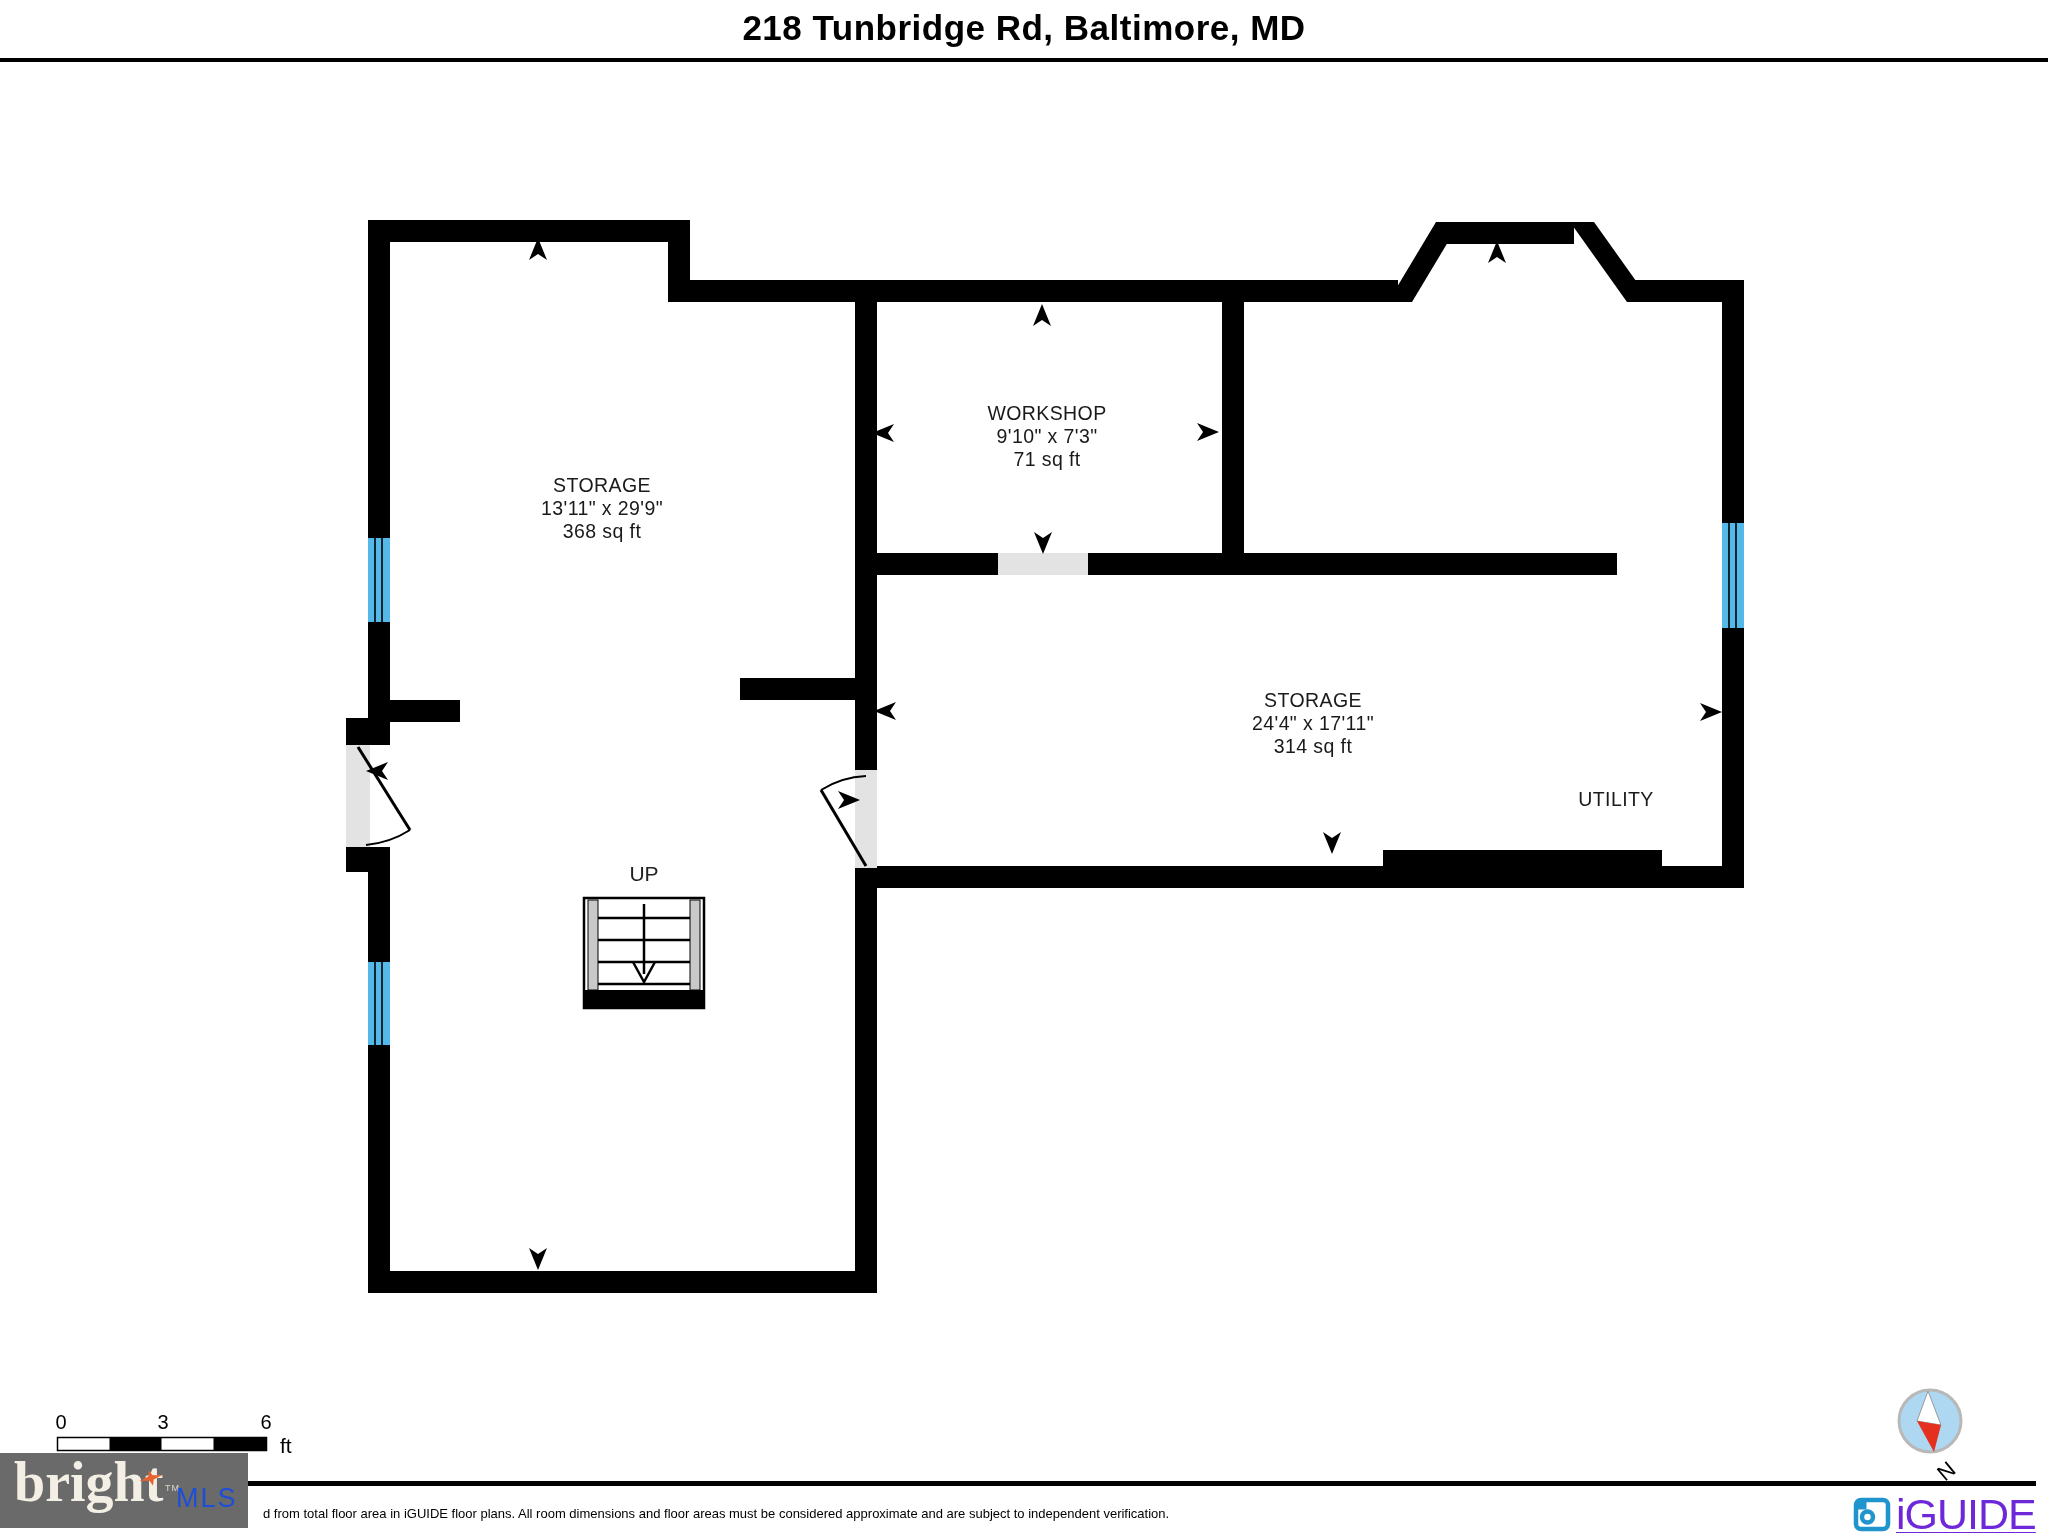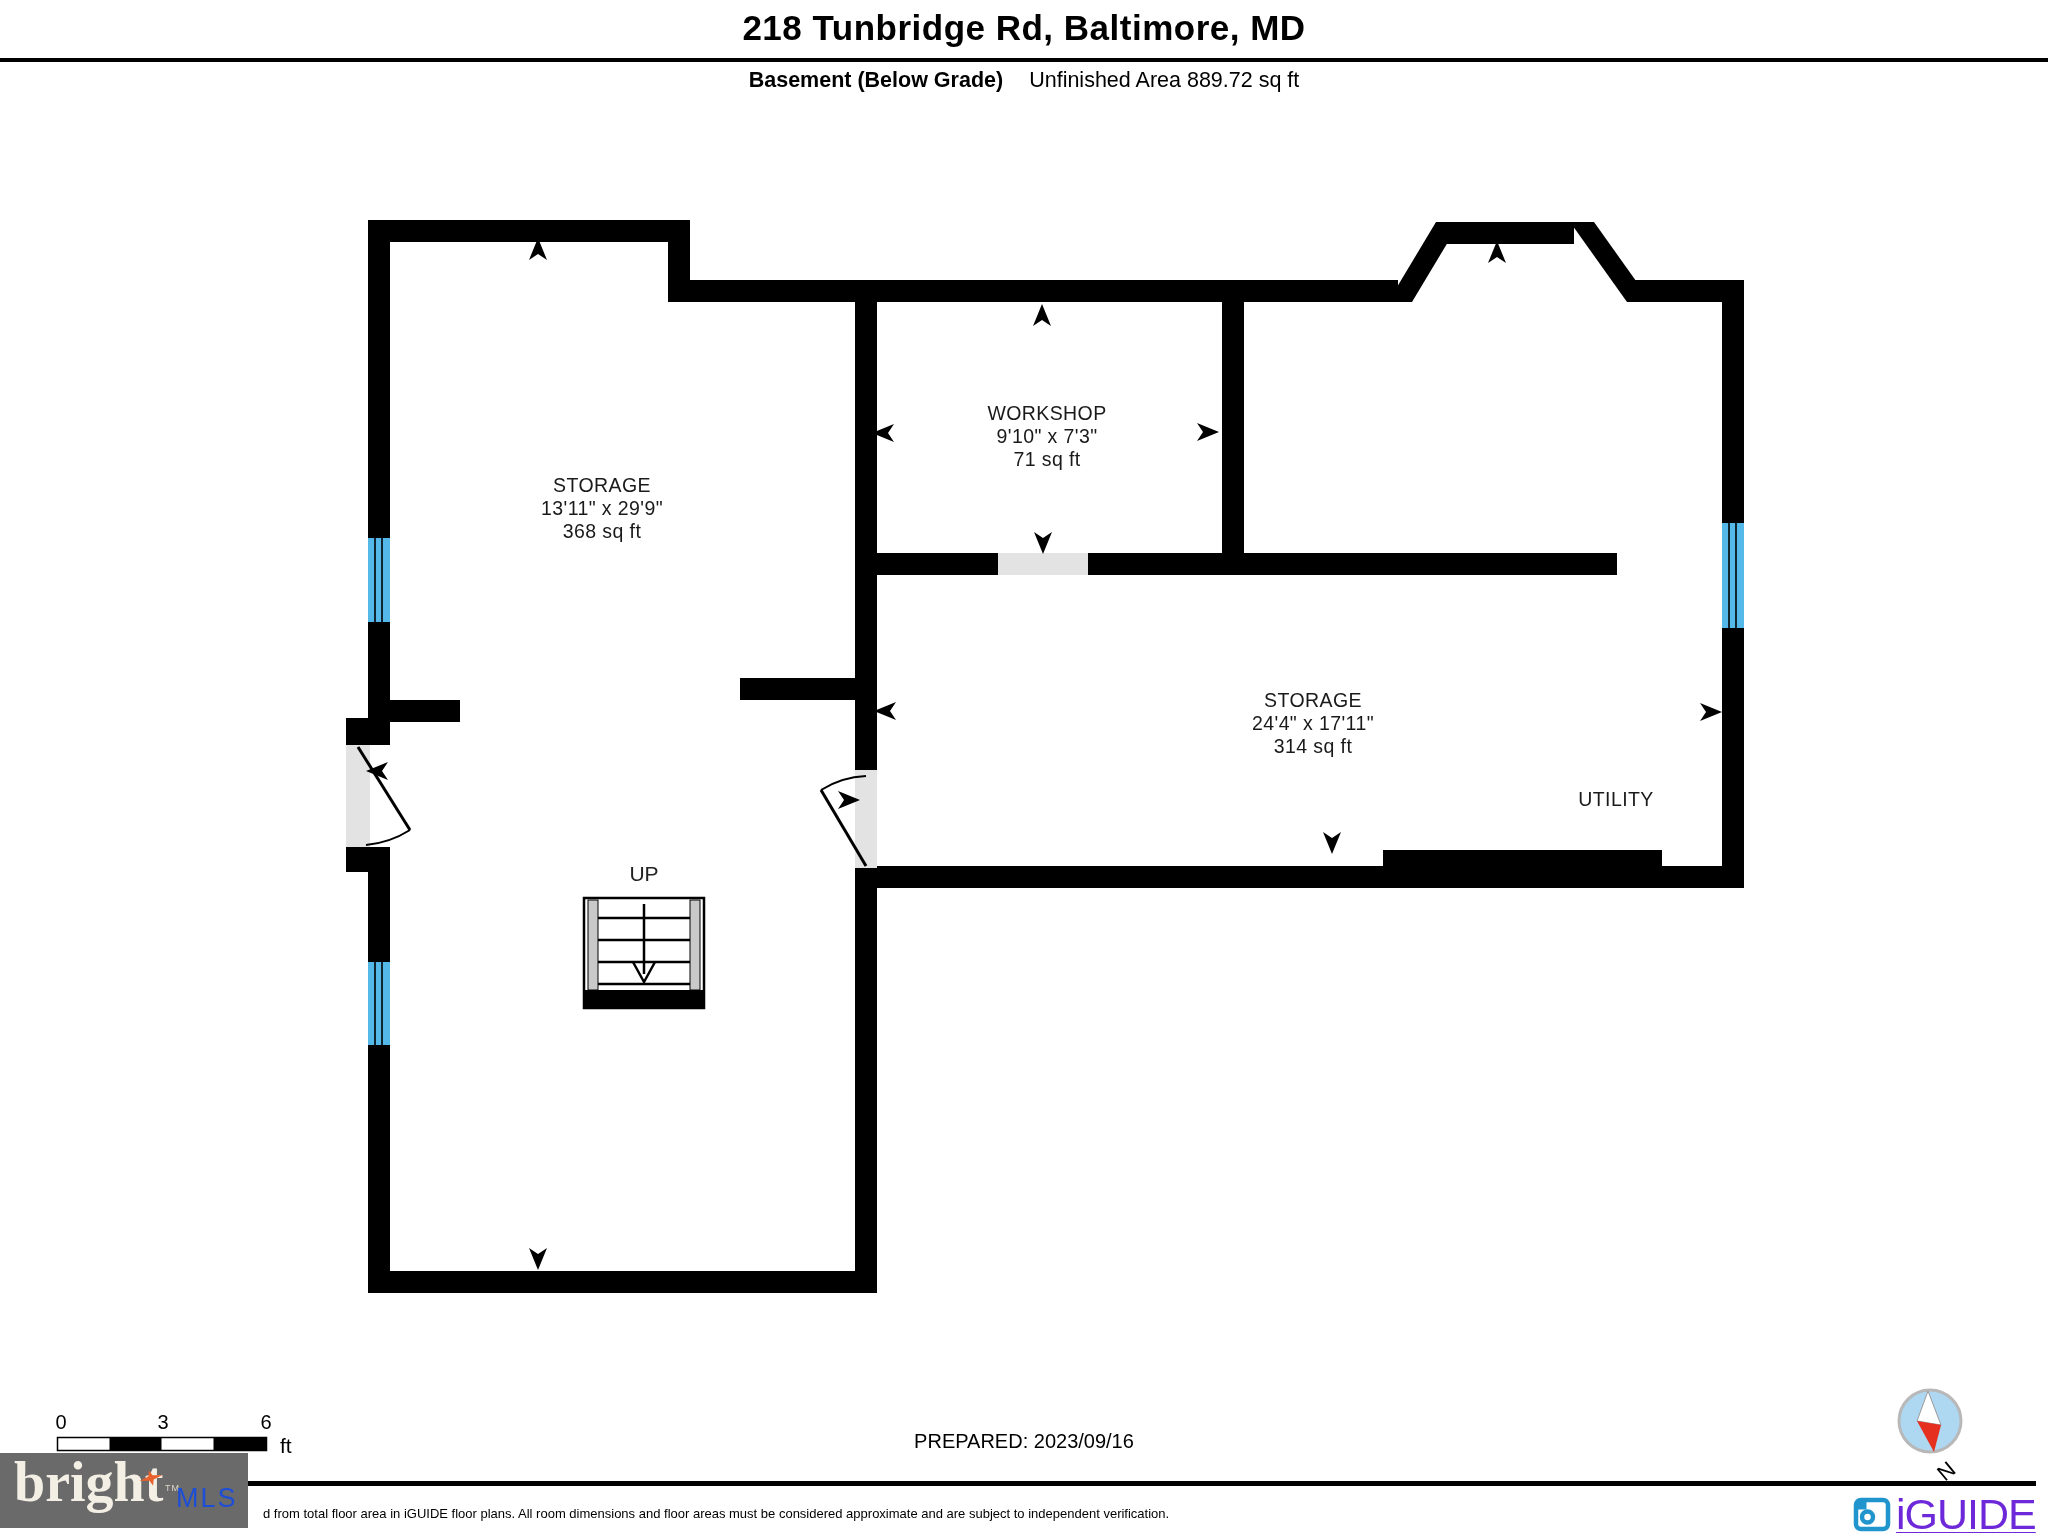--- a/index.html
+++ b/index.html
@@ -24,24 +24,20 @@
   .iguide{left:1853px;top:1496px;display:flex;align-items:center;gap:5px;}
   .iguide-text{font-size:43px;font-weight:500;color:#6d28d9;letter-spacing:-1px;line-height:36px;text-decoration:underline;}
 </style>
 </head>
 <body>
 
 <div class="page">
 
   <div class="abs title">218 Tunbridge Rd, Baltimore, MD</div>
   <div class="abs rule"></div>
-  <div class="abs subtitle">
-    <span class="floor">Basement (Below Grade)</span>
-    <span class="areanote">Unfinished Area 889.72 sq ft</span>
-  </div>
 
   <svg class="abs plan-svg" width="2048" height="1533" viewBox="0 0 2048 1533" xmlns="http://www.w3.org/2000/svg">
     <defs>
       <path id="dart" d="M0,-14 L9,8 L0,2 L-9,8 Z"></path>
     </defs>
 
     <g fill="#000000">
       <rect x="368" y="220" width="322" height="22"></rect>
       <rect x="668" y="242" width="22" height="60"></rect>
       <rect x="668" y="280" width="730" height="22"></rect>
@@ -144,21 +140,20 @@
     </g>
 
     <g>
       <circle cx="1930" cy="1421" r="31" fill="#aed7f2" stroke="#b8b8b8" stroke-width="3"></circle>
       <polygon points="1928,1391 1941,1425 1917,1421" fill="#ffffff" stroke="#9a9a9a" stroke-width="1"></polygon>
       <polygon points="1917,1421 1941,1425 1934,1452" fill="#e5301f"></polygon>
       <text x="1945" y="1482" font-size="22" fill="#000" font-family="Liberation Sans, sans-serif" transform="rotate(-40 1945 1482)">N</text>
     </g>
   </svg>
 
-  <div class="abs prepared">PREPARED: 2023/09/16</div>
   <div class="abs sep-line"></div>
   <div class="abs disclaimer">d from total floor area in iGUIDE floor plans. All room dimensions and floor areas must be considered approximate and are subject to independent verification.</div>
 
   <div class="abs brand-box"></div>
   <div class="abs brand-name">bright</div>
   <div class="abs brand-star">
     <svg width="28" height="20" viewBox="-14 -10 28 20">
       <path d="M0,-8 L2.2,-2.2 L12,0 L2.2,2.2 L0,8 L-2.2,2.2 L-12,0 L-2.2,-2.2 Z" fill="#e8622d" transform="rotate(-15)"></path>
     </svg>
   </div>

